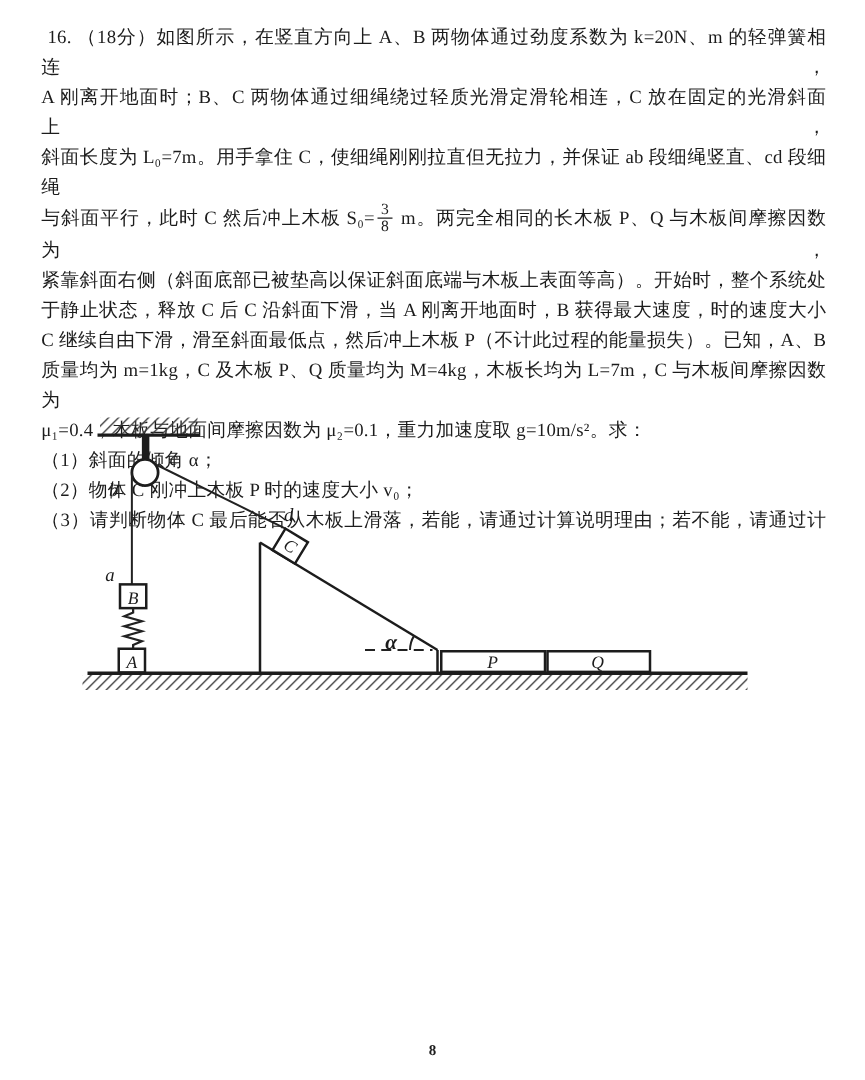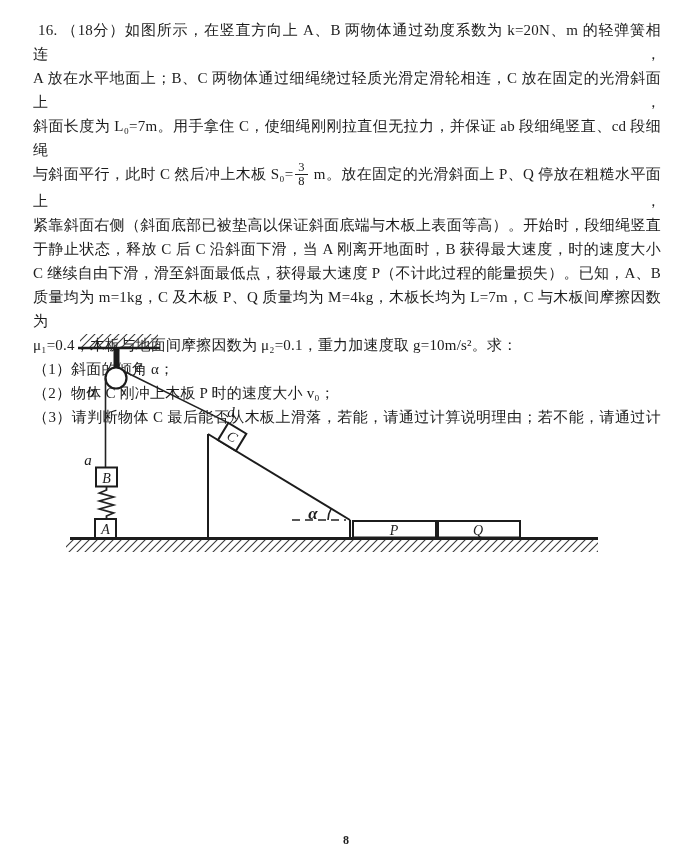--- a/index.html
+++ b/index.html
@@ -41,29 +41,29 @@
   svg text.lbl-sm { font-size:14px; }
   svg text.lbl-alpha { font-size:17px; font-weight:bold; }
 </style>
 </head>
 <body>
 
 <div class="page">
 
   <div class="problem-text">
     <div class="tline fill first">16. （18分）如图所示，在竖直方向上 A、B 两物体通过劲度系数为 k=20N、m 的轻弹簧相连，</div>
-    <div class="tline fill">A 放在水平地面上；B、C 两物体通过细绳绕过轻质光滑定滑轮相连，C 放在固定的光滑斜面上，</div>
+    <div class="tline fill">A 刚离开地面时；B、C 两物体通过细绳绕过轻质光滑定滑轮相连，C 放在固定的光滑斜面上，</div>
     <div class="tline fill">斜面长度为 L₀=7m。用手拿住 C，使细绳刚刚拉直但无拉力，并保证 ab 段细绳竖直、cd 段细绳</div>
     <div class="tline fill"><span>与斜面平行，此时 C 然后冲上木板 S₀=</span><span class="frac">
           <span class="num">3</span>
           <span class="den">8</span>
-        </span><span> m。放在固定的光滑斜面上 P、Q 停放在粗糙水平面上，</span></div>
-    <div class="tline fill">紧靠斜面右侧（斜面底部已被垫高以保证斜面底端与木板上表面等高）。开始时，段细绳竖直</div>
+        </span><span> m。两完全相同的长木板 P、Q 与木板间摩擦因数为，</span></div>
+    <div class="tline fill">紧靠斜面右侧（斜面底部已被垫高以保证斜面底端与木板上表面等高）。开始时，整个系统处</div>
     <div class="tline fill">于静止状态，释放 C 后 C 沿斜面下滑，当 A 刚离开地面时，B 获得最大速度，时的速度大小</div>
-    <div class="tline fill">C 继续自由下滑，滑至斜面最低点，获得最大速度 P（不计此过程的能量损失）。已知，A、B</div>
+    <div class="tline fill">C 继续自由下滑，滑至斜面最低点，然后冲上木板 P（不计此过程的能量损失）。已知，A、B</div>
     <div class="tline fill">质量均为 m=1kg，C 及木板 P、Q 质量均为 M=4kg，木板长均为 L=7m，C 与木板间摩擦因数为</div>
     <div class="tline">μ₁=0.4，木板与地面间摩擦因数为 μ₂=0.1，重力加速度取 g=10m/s²。求：</div>
     <div class="tline">（1）斜面的倾角 α；</div>
     <div class="tline">（2）物体 C 刚冲上木板 P 时的速度大小 v₀；</div>
     <div class="tline fill">（3）请判断物体 C 最后能否从木板上滑落，若能，请通过计算说明理由；若不能，请通过计</div>
   </div>
 
   <div class="figure">
     <svg width="692" height="225" viewBox="0 0 692 225" xmlns="http://www.w3.org/2000/svg">
       <defs>

